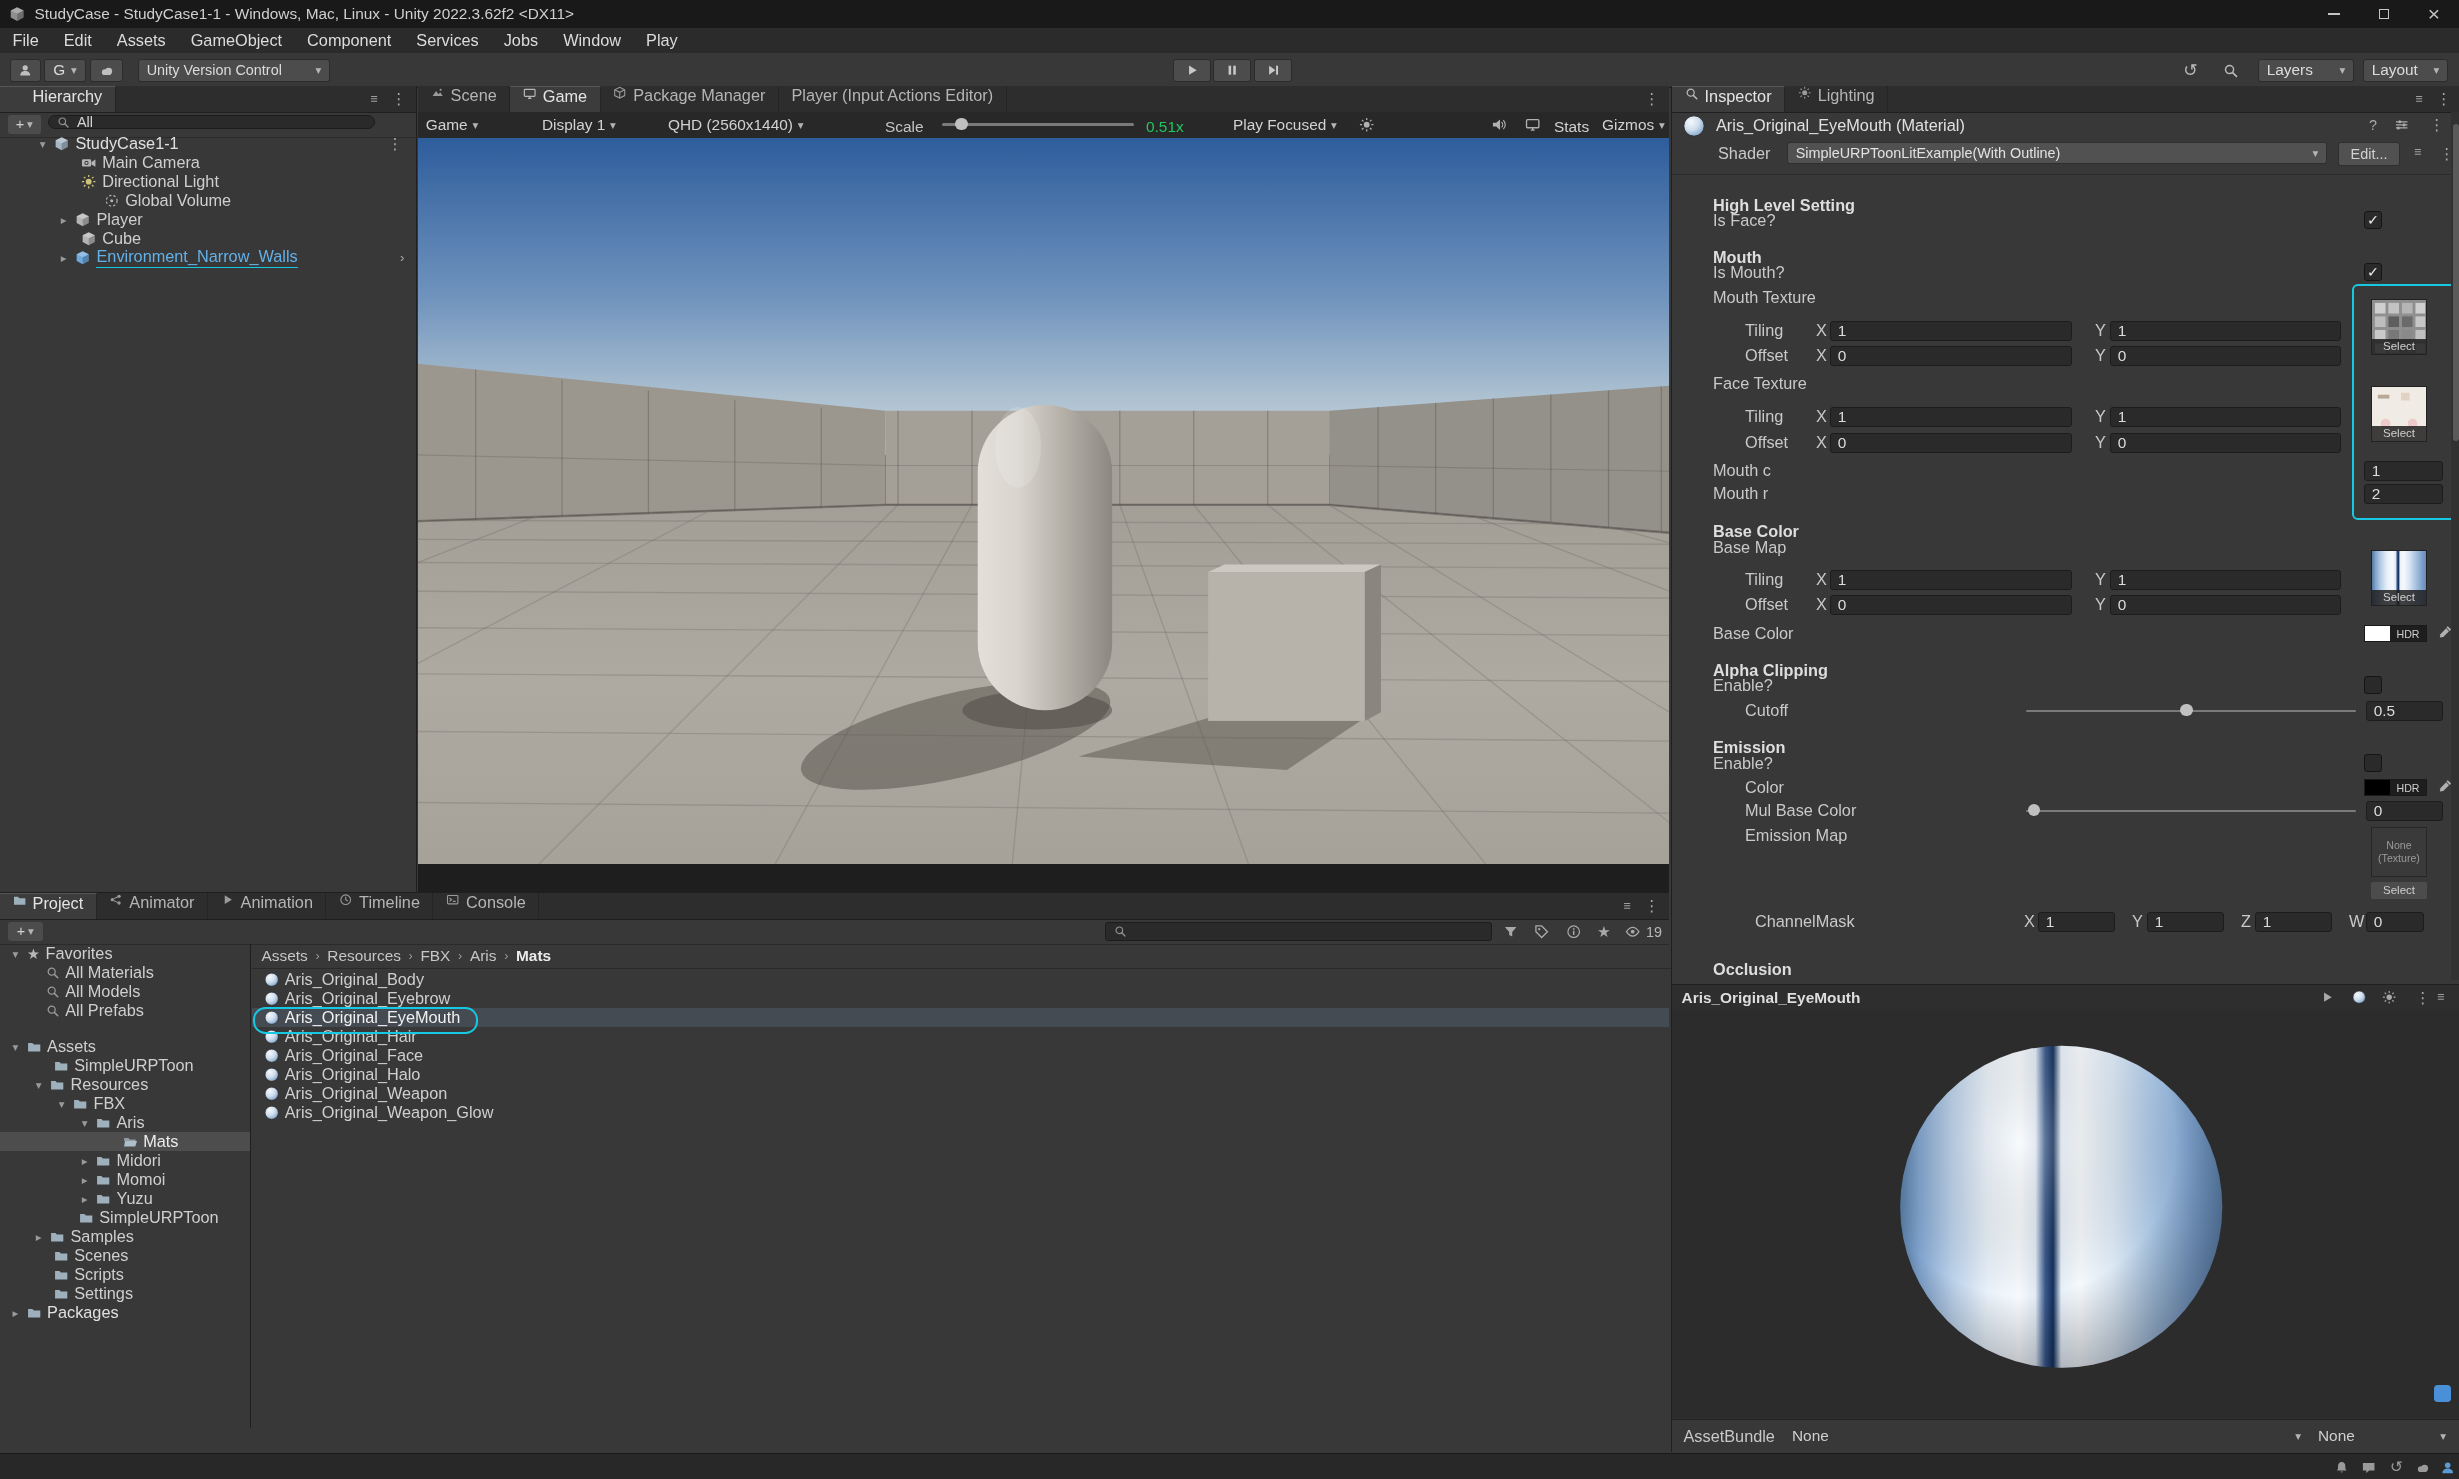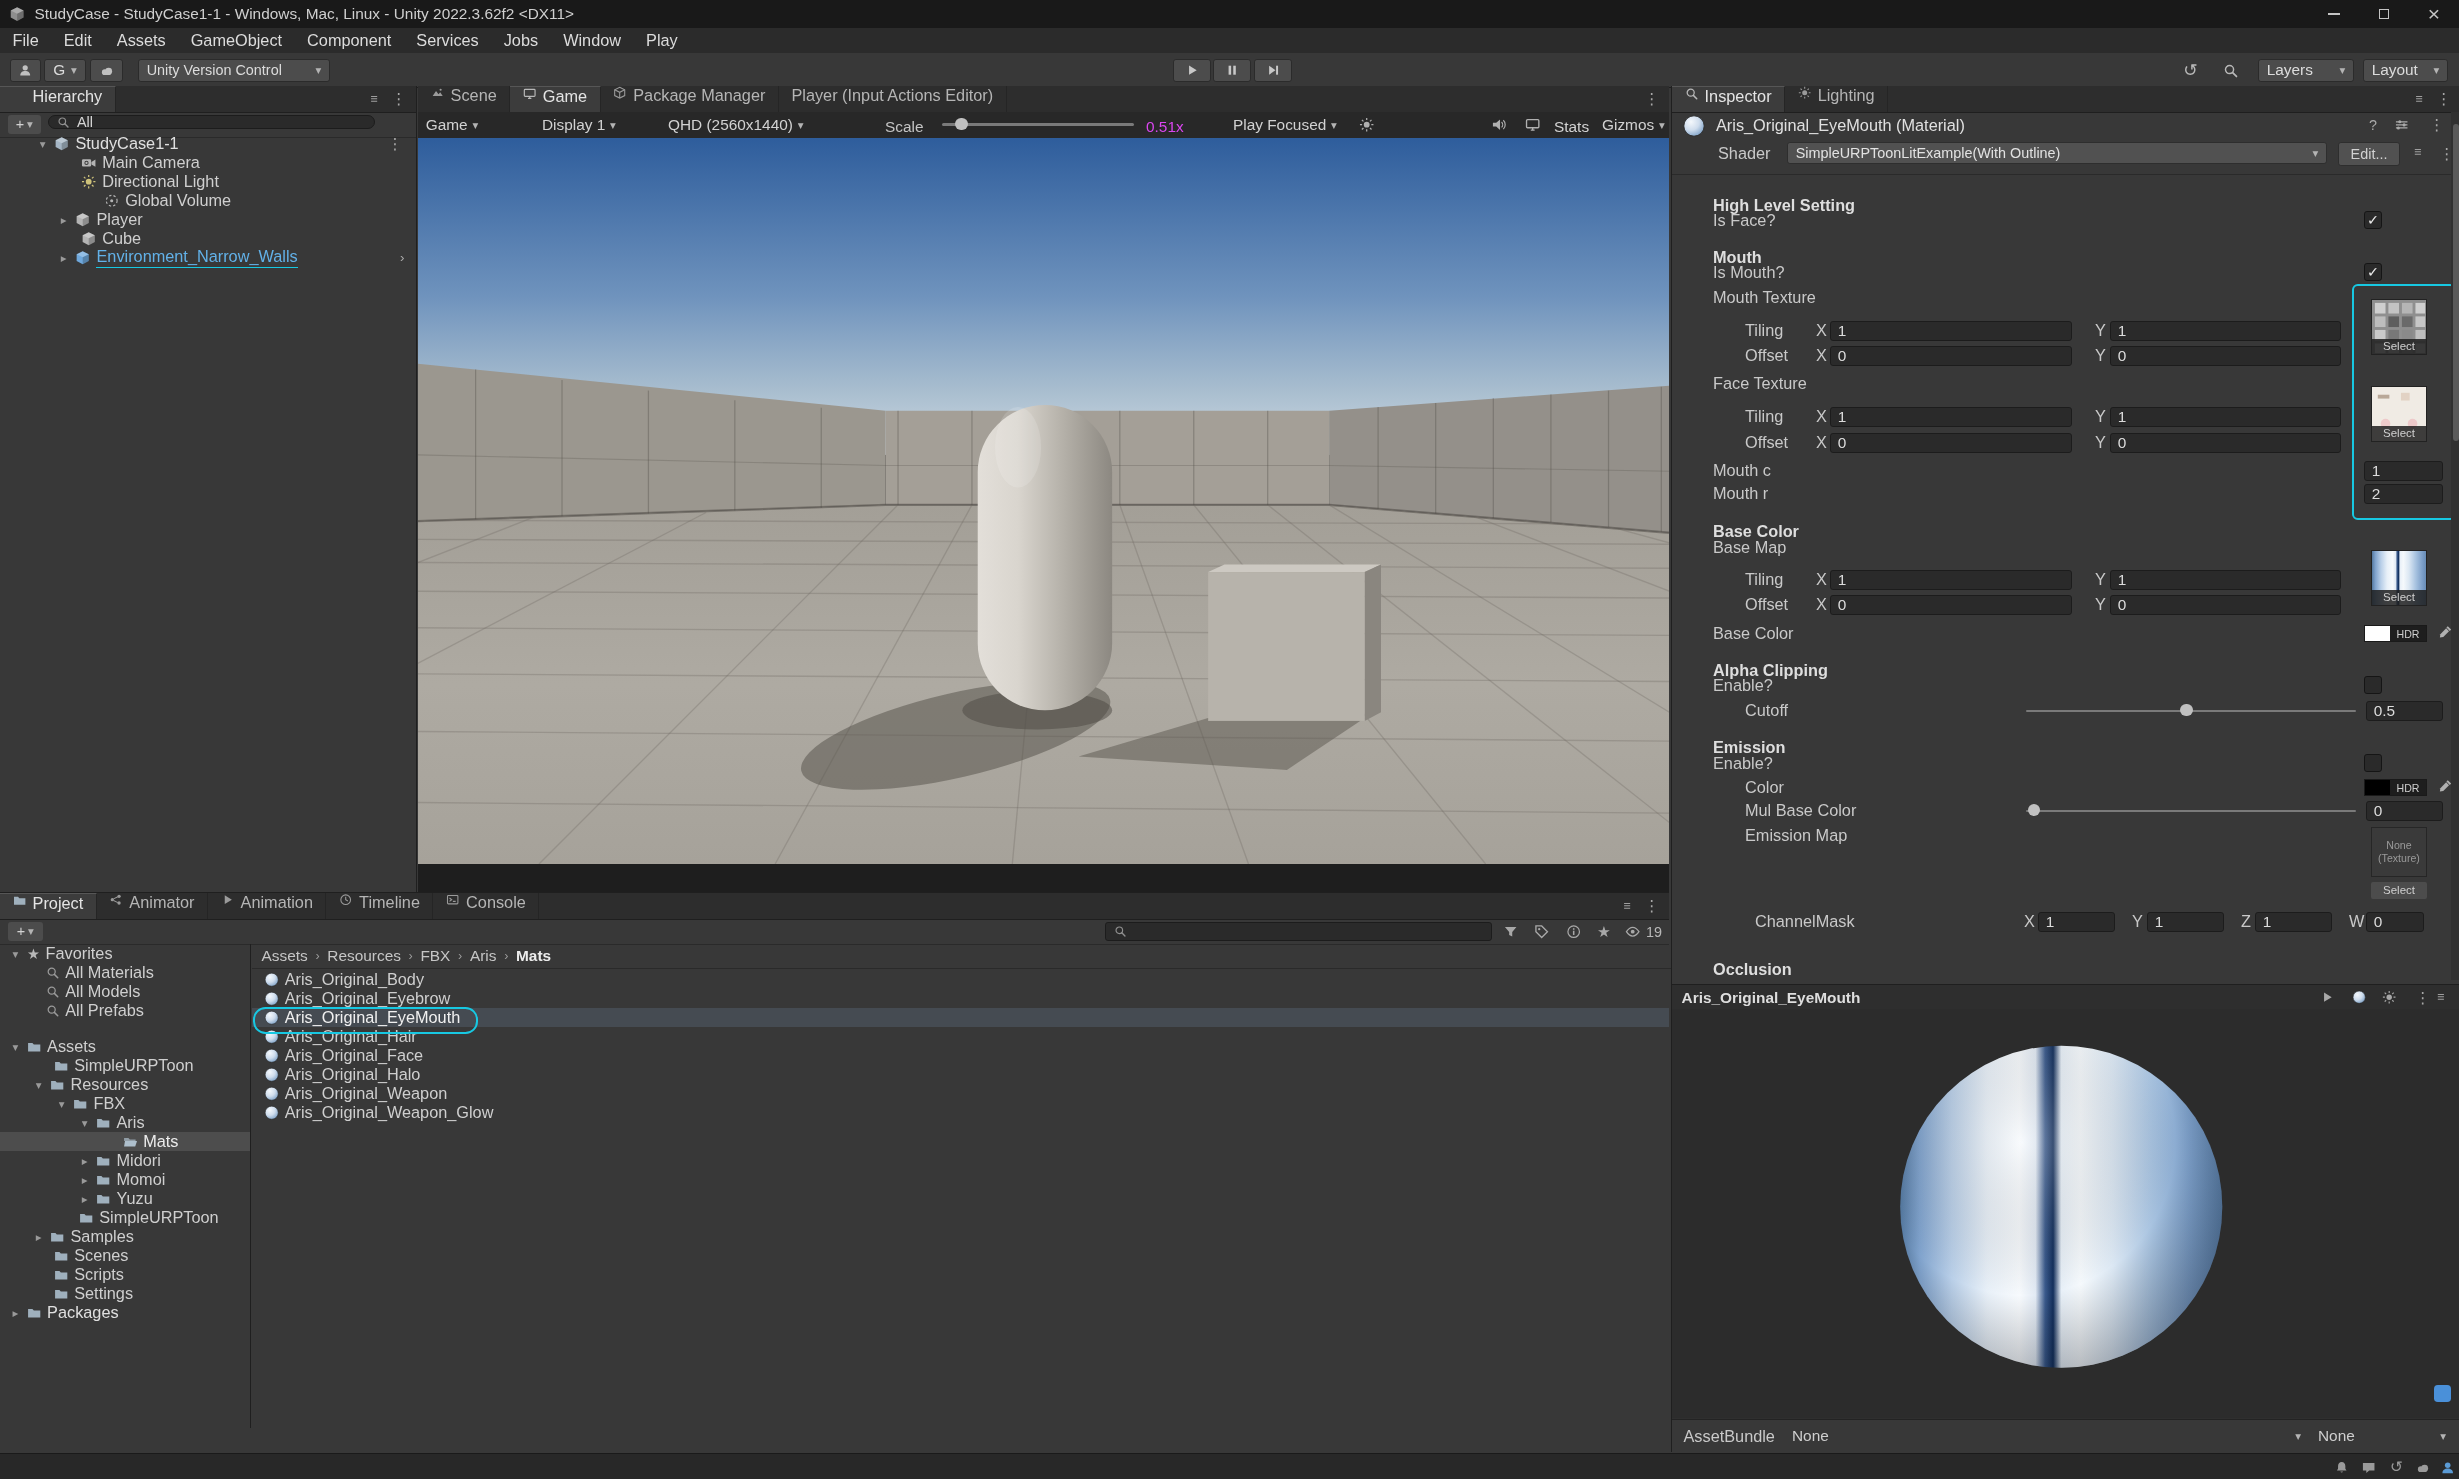--- a/index.html
+++ b/index.html
@@ -420,21 +420,21 @@
       </div>
       <div class="abs row" style="left:250px;top:3.8px;gap:4.8px">
         <span style="font-size:15.4px">QHD (2560x1440)</span>
           <span class="ddarr">▾</span>
       </div>
       <span class="abs" style="left:467px;top:5.8px;font-size:15.4px;color:#c4c4c4">Scale</span>
       <div class="abs sl" style="left:524px;top:2.9px;width:192px;height:19px">
         <div class="tr"></div>
           <div class="kn" style="left:13.4px"></div>
       </div>
-      <span class="abs" style="left:728px;top:5.8px;font-size:15.4px;color:#d946ef">0.51x</span>
+      <span class="abs" style="left:728px;top:5.8px;font-size:15.4px;color:#22c55e">0.51x</span>
       <div class="abs row" style="left:815px;top:3.8px;gap:4.8px">
         <span style="font-size:15.4px">Play Focused</span>
           <span class="ddarr">▾</span>
       </div>
       <svg class="ic abs" style="left:941px;top:4.8px;color:#b0b0b0" width="15.4" height="15.4" viewBox="0 0 16 16">
           <use href="#sym-sun"></use>
         </svg>
       <svg class="ic abs" style="left:1073px;top:4.8px;color:#b0b0b0" width="15.4" height="15.4" viewBox="0 0 16 16">
           <use href="#sym-speaker"></use>
         </svg>

